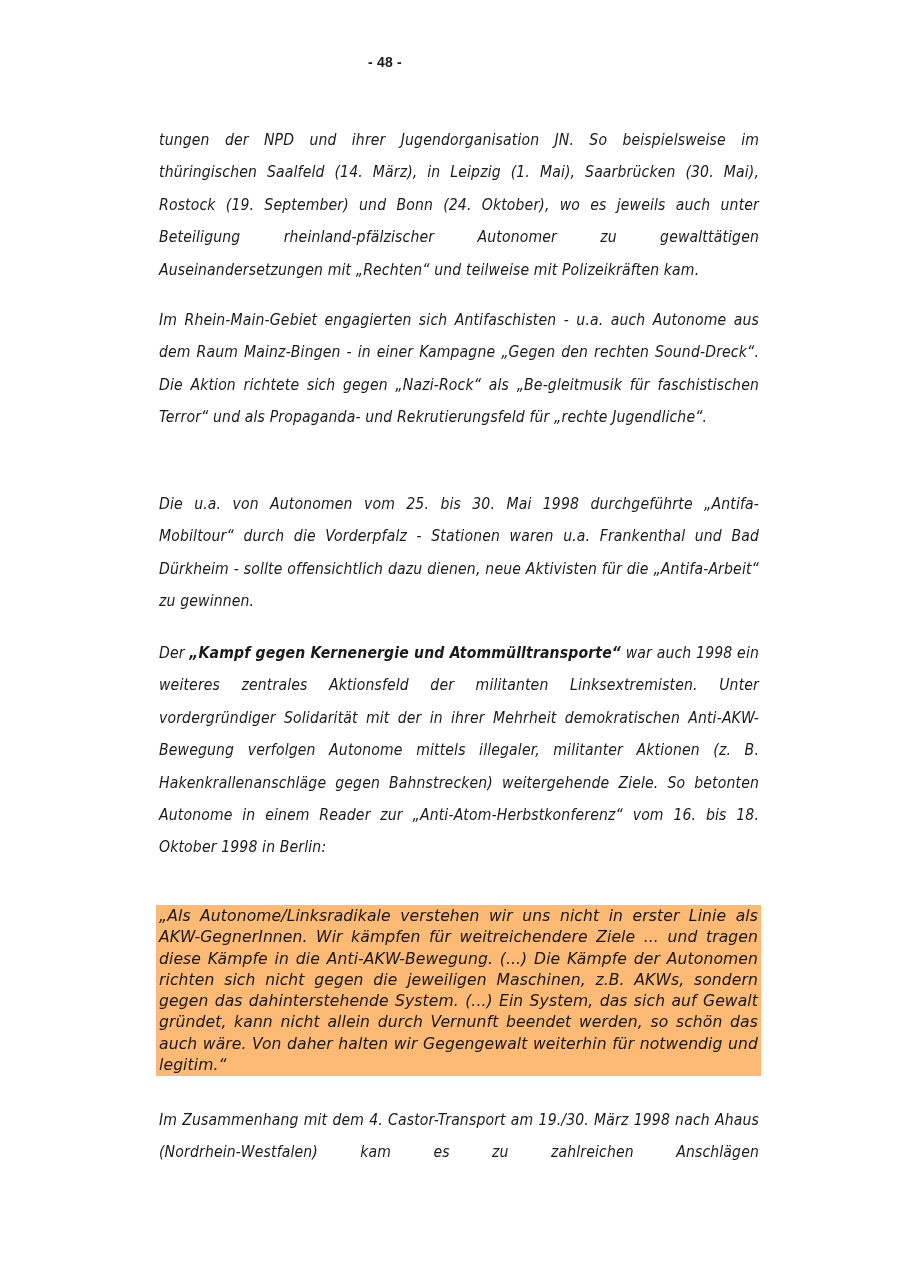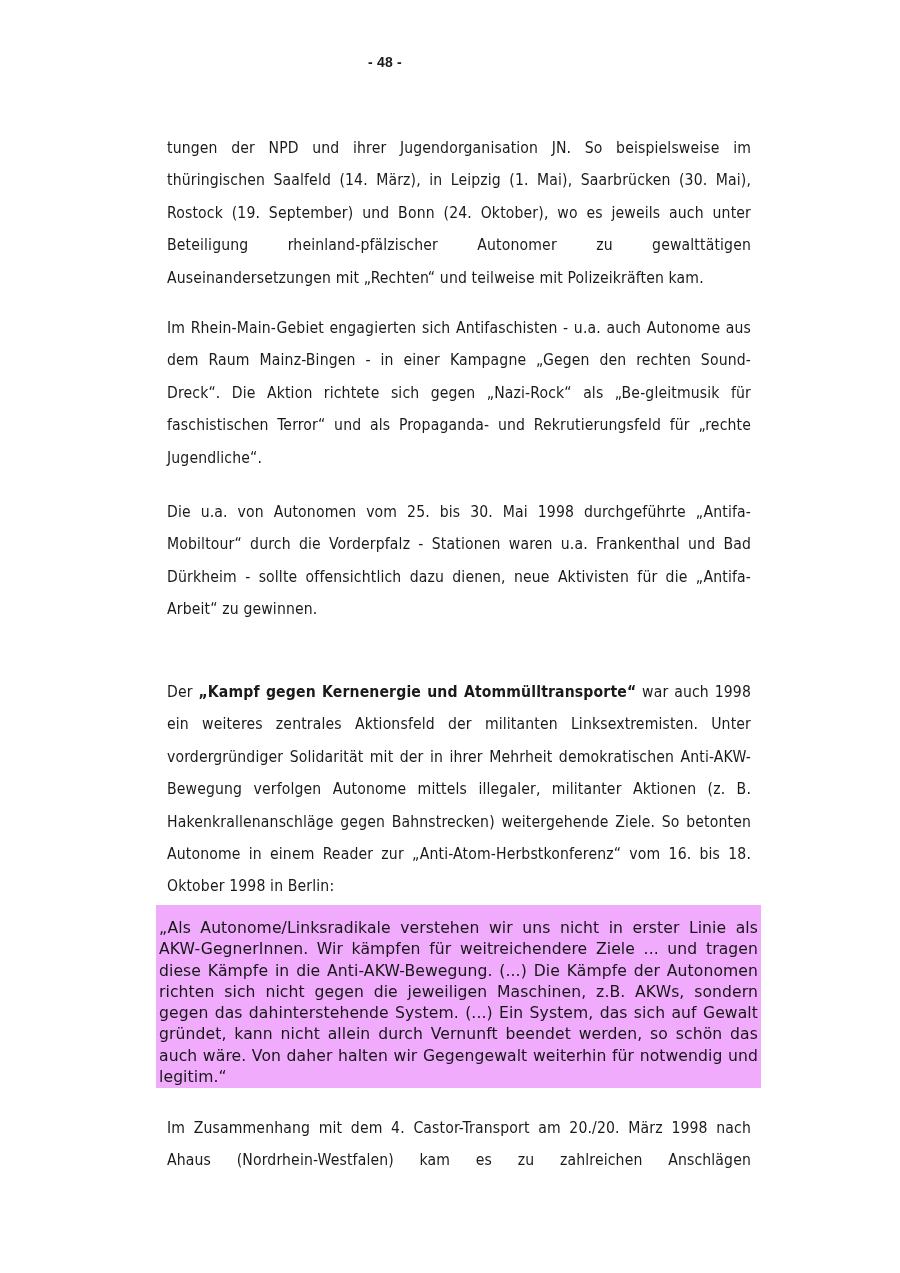--- a/index.html
+++ b/index.html
@@ -30,41 +30,43 @@
       position: absolute;
       left: 159px;
       width: 600px;
       font-size: 15.6px;
       line-height: 32.4px;
       text-align: justify;
       letter-spacing: 0.15px;
       font-stretch: condensed;
     }
     .text-block p {
-      margin: 8px;
+      margin: 0;
+      font-style: italic;
     }
     .para-1 { top: 124px; }
     .para-2 { top: 304px; }
     .para-3 { top: 488px; }
-    .para-4 { top: 668px; }
+    .para-4 { top: 637px; }
     .para-6 { top: 1104px; }
     .para-6 p { text-align-last: justify; }
     .quote-box {
       position: absolute;
       left: 156px;
       top: 905px;
       width: 599px;
       height: 165px;
-      padding: 13px 3px 5px 3px;
-      background: #f0abfc;
+      padding: 1px 3px 5px 3px;
+      background: #fdba74;
       font-size: 15.6px;
       line-height: 21.3px;
       text-align: justify;
       letter-spacing: 0.1px;
       color: #161616;
+      font-style: italic;
     }
     .quote-box p { margin: 0; }
     b { font-weight: bold; }
   </style>
 </head>
 <body>
 
 <div class="page-number">- 48 -</div>
 
 <div class="text-block para-1">
@@ -81,14 +83,14 @@
 
 <div class="text-block para-4">
   <p><span>Der </span><b>„Kampf gegen Kernenergie und Atommülltransporte“</b><span> war auch 1998 ein weiteres zentrales Aktionsfeld der militanten Linksextremisten. Unter vordergründiger Solidarität mit der in ihrer Mehrheit demokratischen Anti-AKW-Bewegung verfolgen Autonome mittels illegaler, militanter Aktionen (z. B. Hakenkrallenanschläge gegen Bahnstrecken) weitergehende Ziele. So betonten Autonome in einem Reader zur „Anti-Atom-Herbstkonferenz“ vom 16. bis 18. Oktober 1998 in Berlin:</span></p>
 </div>
 
 <div class="quote-box">
   <p>„Als Autonome/Linksradikale verstehen wir uns nicht in erster Linie als AKW-GegnerInnen. Wir kämpfen für weitreichendere Ziele ... und tragen diese Kämpfe in die Anti-AKW-Bewegung. (...) Die Kämpfe der Autonomen richten sich nicht gegen die jeweiligen Maschinen, z.B. AKWs, sondern gegen das dahinterstehende System. (...) Ein System, das sich auf Gewalt gründet, kann nicht allein durch Vernunft beendet werden, so schön das auch wäre. Von daher halten wir Gegengewalt weiterhin für notwendig und legitim.“</p>
 </div>
 
 <div class="text-block para-6">
-  <p>Im Zusammenhang mit dem 4. Castor-Transport am 20./20. März 1998 nach Ahaus (Nordrhein-Westfalen) kam es zu zahlreichen Anschlägen</p>
+  <p>Im Zusammenhang mit dem 4. Castor-Transport am 19./30. März 1998 nach Ahaus (Nordrhein-Westfalen) kam es zu zahlreichen Anschlägen</p>
 </div>
 
 </body></html>

